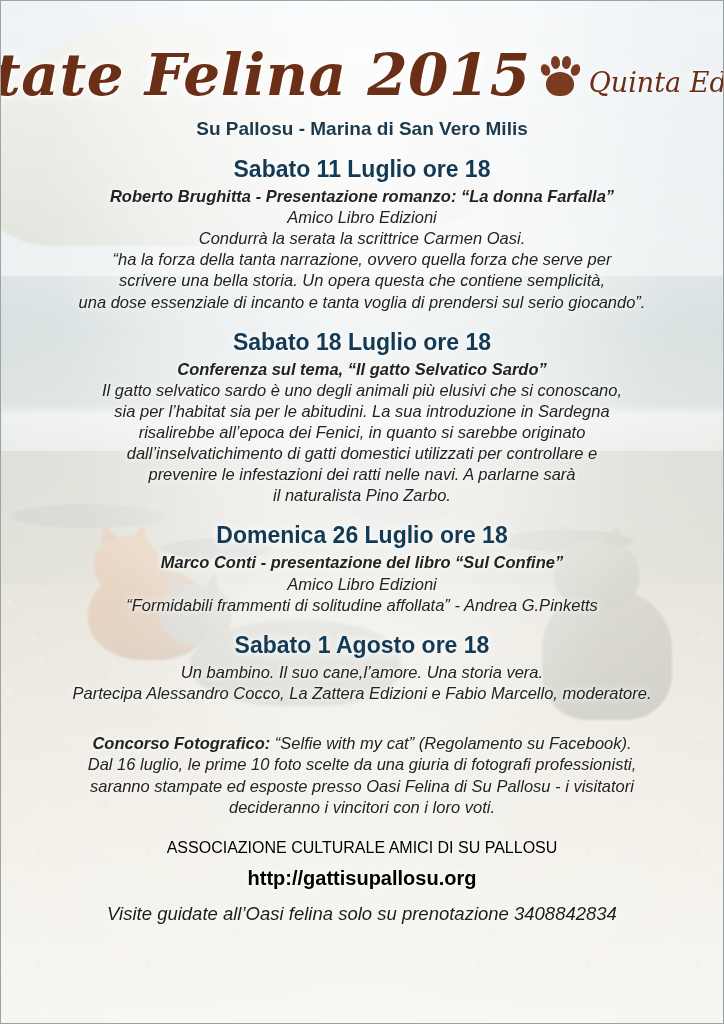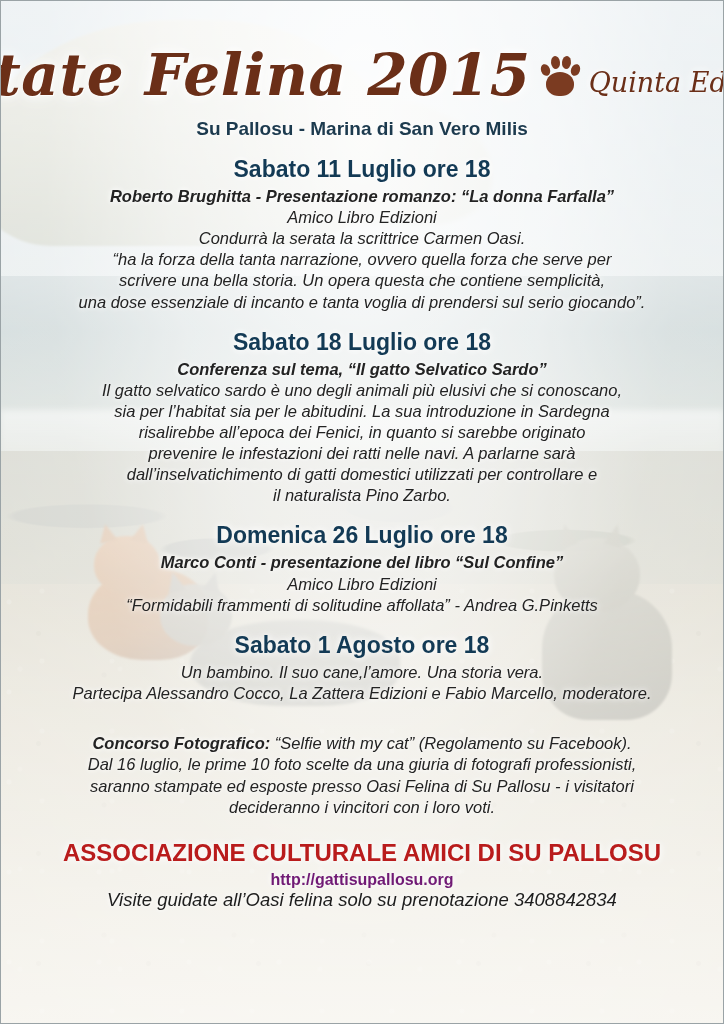--- a/index.html
+++ b/index.html
@@ -292,34 +292,34 @@
     line-height: 1.3;
     font-style: italic;
     color: #232323;
     text-shadow: 0 0 5px rgba(255,255,255,.95), 0 0 10px rgba(255,255,255,.8);
   }
 
   .footer {
     margin-top: 20px;
   }
   .footer .assoc {
-    font-size: 24px;
+    font-size: 16px;
+    font-weight: 400;
+    color: #000000;
+    text-shadow: 0 0 6px rgba(255,255,255,.95), 0 0 12px rgba(255,255,255,.85);
+  }
+  .footer .site {
+    margin-top: 10px;
+    font-size: 20px;
     font-weight: 700;
-    color: #b91c1c;
+    color: #000000;
     text-shadow: 0 0 6px rgba(255,255,255,.95), 0 0 12px rgba(255,255,255,.85);
   }
-  .footer .site {
-    margin-top: 4px;
-    font-size: 16px;
-    font-weight: 700;
-    color: #701a75;
-    text-shadow: 0 0 6px rgba(255,255,255,.95), 0 0 12px rgba(255,255,255,.85);
-  }
   .footer .guided {
-    margin-top: 0;
+    margin-top: 13px;
     font-size: 18.5px;
     font-style: italic;
     color: #1d1d1d;
     text-shadow: 0 0 5px rgba(255,255,255,.95), 0 0 10px rgba(255,255,255,.8);
   }
   .nowrap { white-space: nowrap; }
 </style>
 </head>
 <body>
 
@@ -381,22 +381,22 @@
       <div class="ev-line it">scrivere una bella storia. Un opera questa che contiene semplicità,</div>
       <div class="ev-line it">una dose essenziale di incanto e tanta voglia di prendersi sul serio giocando”.</div>
     </div>
 
     <div class="event">
       <div class="ev-date">Sabato 18 Luglio ore 18</div>
       <div class="ev-line bi">Conferenza sul tema, “Il gatto Selvatico Sardo”</div>
       <div class="ev-line it">Il gatto selvatico sardo è uno degli animali più elusivi che si conoscano,</div>
       <div class="ev-line it">sia per l’habitat sia per le abitudini. La sua introduzione in Sardegna</div>
       <div class="ev-line it">risalirebbe all’epoca dei Fenici, in quanto si sarebbe originato</div>
+      <div class="ev-line it">dall’inselvatichimento  di gatti domestici utilizzati per controllare e</div>
       <div class="ev-line it">prevenire le infestazioni dei ratti nelle navi. A parlarne sarà</div>
-      <div class="ev-line it">dall’inselvatichimento  di gatti domestici utilizzati per controllare e</div>
       <div class="ev-line it">il naturalista Pino Zarbo.</div>
     </div>
 
     <div class="event">
       <div class="ev-date">Domenica 26 Luglio ore 18</div>
       <div class="ev-line bi">Marco Conti - presentazione del libro “Sul Confine”</div>
       <div class="ev-line it">Amico Libro Edizioni</div>
       <div class="ev-line it">“Formidabili frammenti di solitudine affollata” - Andrea G.Pinketts</div>
     </div>
 

